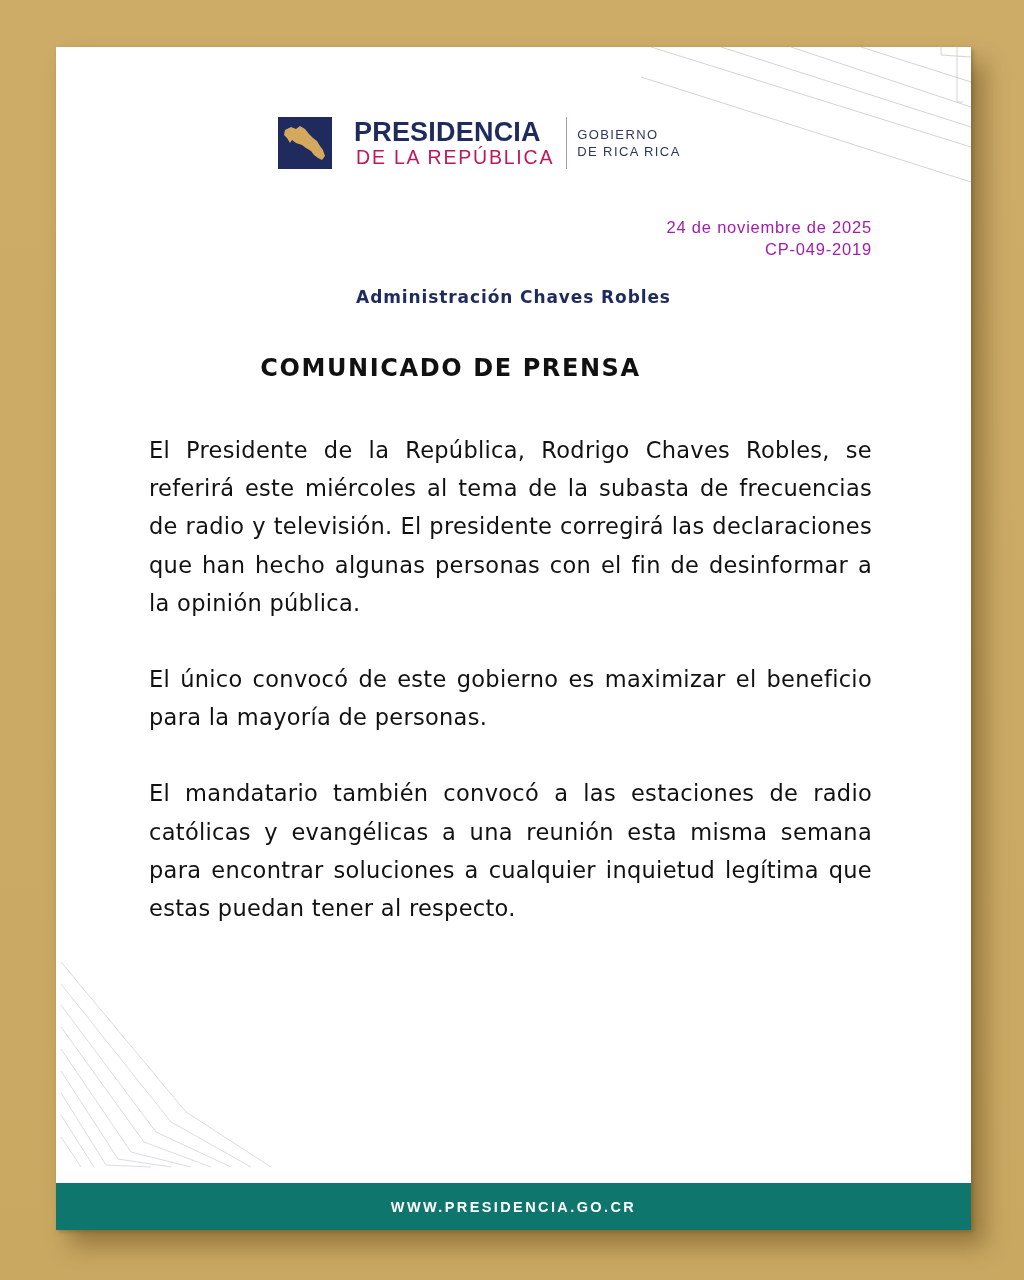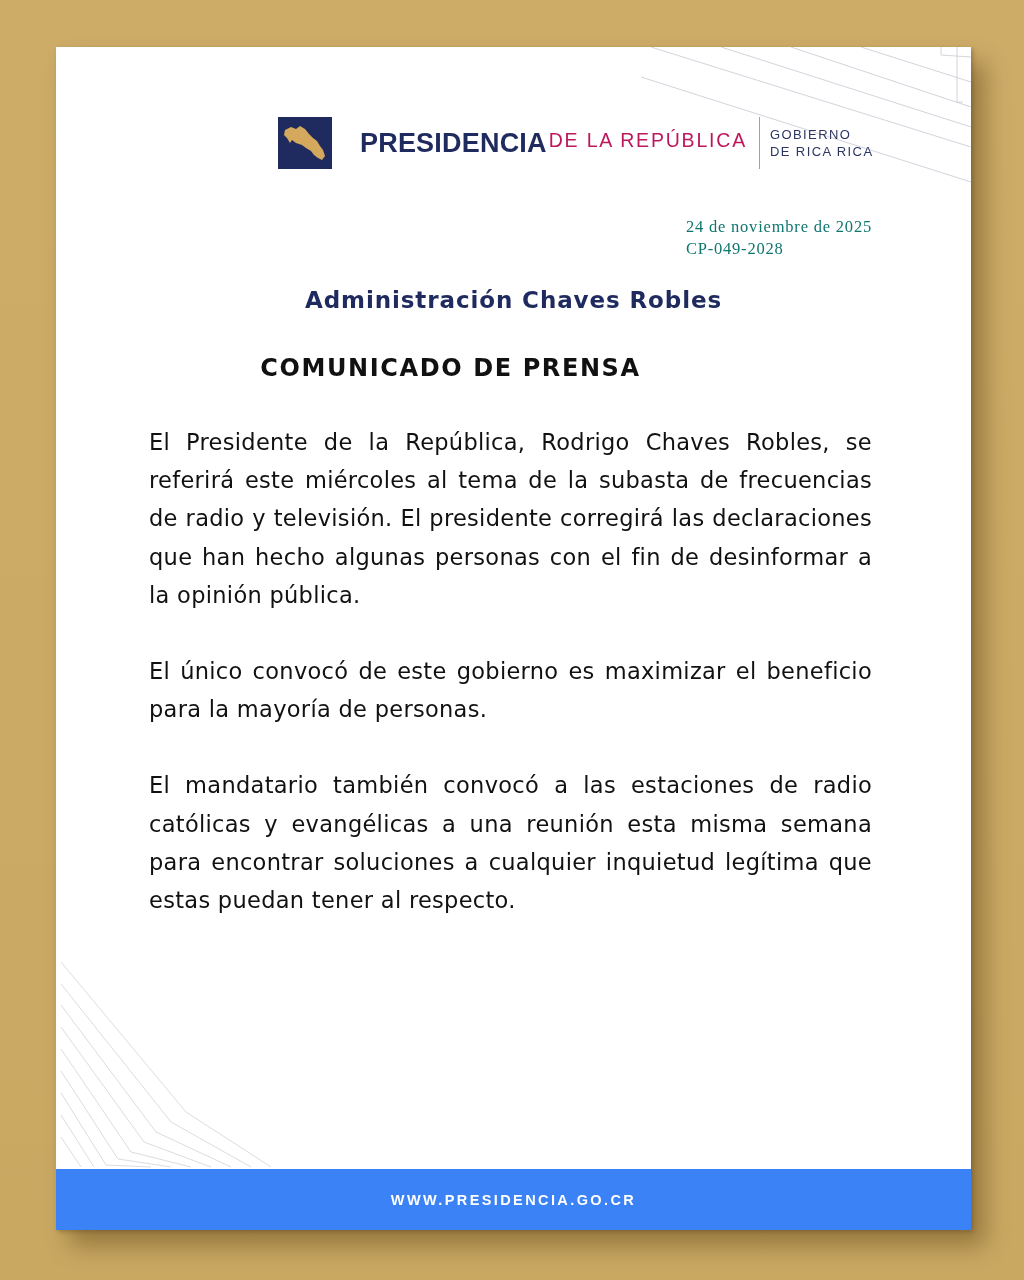--- a/index.html
+++ b/index.html
@@ -25,69 +25,69 @@
 
     
     .logo {
       position: absolute; left: 222px; top: 69px; height: 54px;
       display: flex; align-items: center;
     }
     .logo-mark {
       width: 54px; height: 52px; background: #1f2a5e;
       display: flex; align-items: center; justify-content: center;
     }
-    .logo-words { margin-left: 28px; display: flex; }
+    .logo-words { margin-left: 22px; display: flex; flex-direction: column; }
     .logo-main {
       font-family: "Liberation Sans", sans-serif; font-weight: 700;
       color: #1f2a5e; font-size: 27px; letter-spacing: 0.2px; line-height: 28px;
     }
     .logo-sub {
       font-family: "Liberation Sans", sans-serif; font-weight: 400;
       color: #be185d; font-size: 19.5px; letter-spacing: 1.8px; line-height: 22px;
       margin-left: 2px;
     }
     .logo-divider {
       width: 1px; height: 52px; background: #9aa0b8; margin: 0 10px 0 12px;
     }
     .logo-gov {
       font-family: "Liberation Sans", sans-serif; color: #2d3563;
       font-size: 13px; letter-spacing: 1.4px; line-height: 17px;
     }
 
     
     .meta {
-      position: absolute; right: 99px; top: 169px; text-align: left;
-      font-family: Liberation Serif, serif; color: #0f766e;
+      position: absolute; right: 99px; top: 169px; text-align: right;
+      font-family: Liberation Sans, sans-serif; color: #a21caf;
       font-size: 16.5px; line-height: 22px; letter-spacing: 0.8px;
     }
     .admin {
       position: absolute; left: 0; width: 915px; top: 240px; text-align: center;
       font-family: "DejaVu Sans", sans-serif; font-weight: 700;
-      color: #1f2a5e; font-size: 23px; letter-spacing: 0.9px;
+      color: #1f2a5e; font-size: 17px; letter-spacing: 0.9px;
     }
     .title {
       position: absolute; left: 0; width: 789px; top: 307px; text-align: center;
       font-family: "DejaVu Sans", sans-serif; font-weight: 700;
       color: #111; font-size: 24px; letter-spacing: 1.6px;
     }
 
     
     .body {
       position: absolute; left: 93px; top: 376px; width: 723px;
       font-family: "DejaVu Sans", sans-serif; color: #111;
       font-size: 22.5px; line-height: 38.2px;
       text-align: justify; letter-spacing: 0.3px;
     }
-    .body p { margin-bottom: 38px; }
+    .body p { margin-bottom: 38px; margin-top: 8px; }
     .body p:last-child { margin-bottom: 0; }
 
     
     .footer {
-      position: absolute; left: 0; bottom: 0; width: 915px; height: 61px;
-      background: #3b82f6;
+      position: absolute; left: 0; bottom: 0; width: 915px; height: 47px;
+      background: #0f766e;
       display: flex; align-items: center; justify-content: center;
     }
     .footer-url {
       font-family: "Liberation Sans", sans-serif; font-weight: 700;
       color: #ffffff; font-size: 14.5px; letter-spacing: 2.4px;
     }
   </style>
 </head>
 <body>
 
@@ -133,21 +133,21 @@
     </div>
     <div class="logo-divider"></div>
     <div>
       <div class="logo-gov">GOBIERNO</div>
       <div class="logo-gov">DE RICA RICA</div>
     </div>
   </div>
 
   <div class="meta">
     <div>24 de noviembre de 2025</div>
-    <div>CP-049-2028</div>
+    <div>CP-049-2019</div>
   </div>
 
   <div class="admin">Administración Chaves Robles</div>
   <div class="title">COMUNICADO DE PRENSA</div>
 
   <div class="body">
     <p>El Presidente de la República, Rodrigo Chaves Robles, se referirá este miércoles al tema de la subasta de frecuencias de radio y televisión.  El presidente corregirá las declaraciones que han hecho algunas personas con el fin de desinformar a la opinión pública.</p>
     <p>El único convocó de este gobierno es maximizar el beneficio para la mayoría de personas.</p>
     <p>El mandatario también convocó a las estaciones de radio católicas y evangélicas a una reunión esta misma semana para encontrar soluciones a cualquier inquietud legítima que estas puedan tener al respecto.</p>
   </div>

